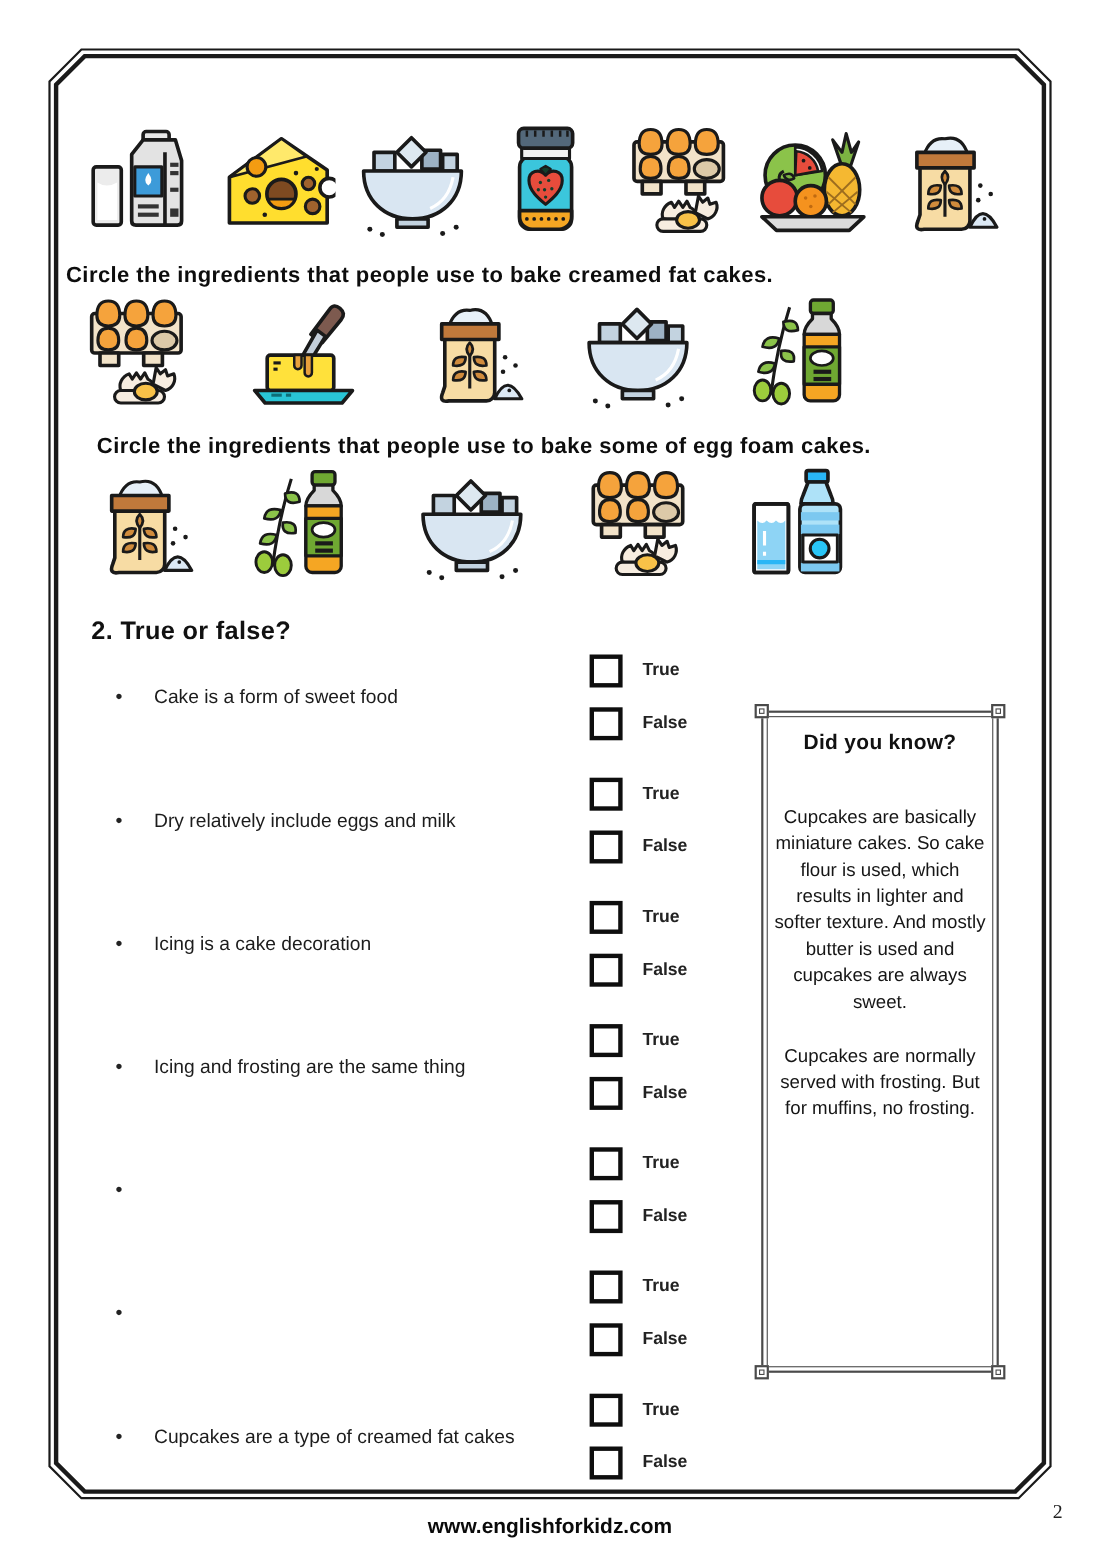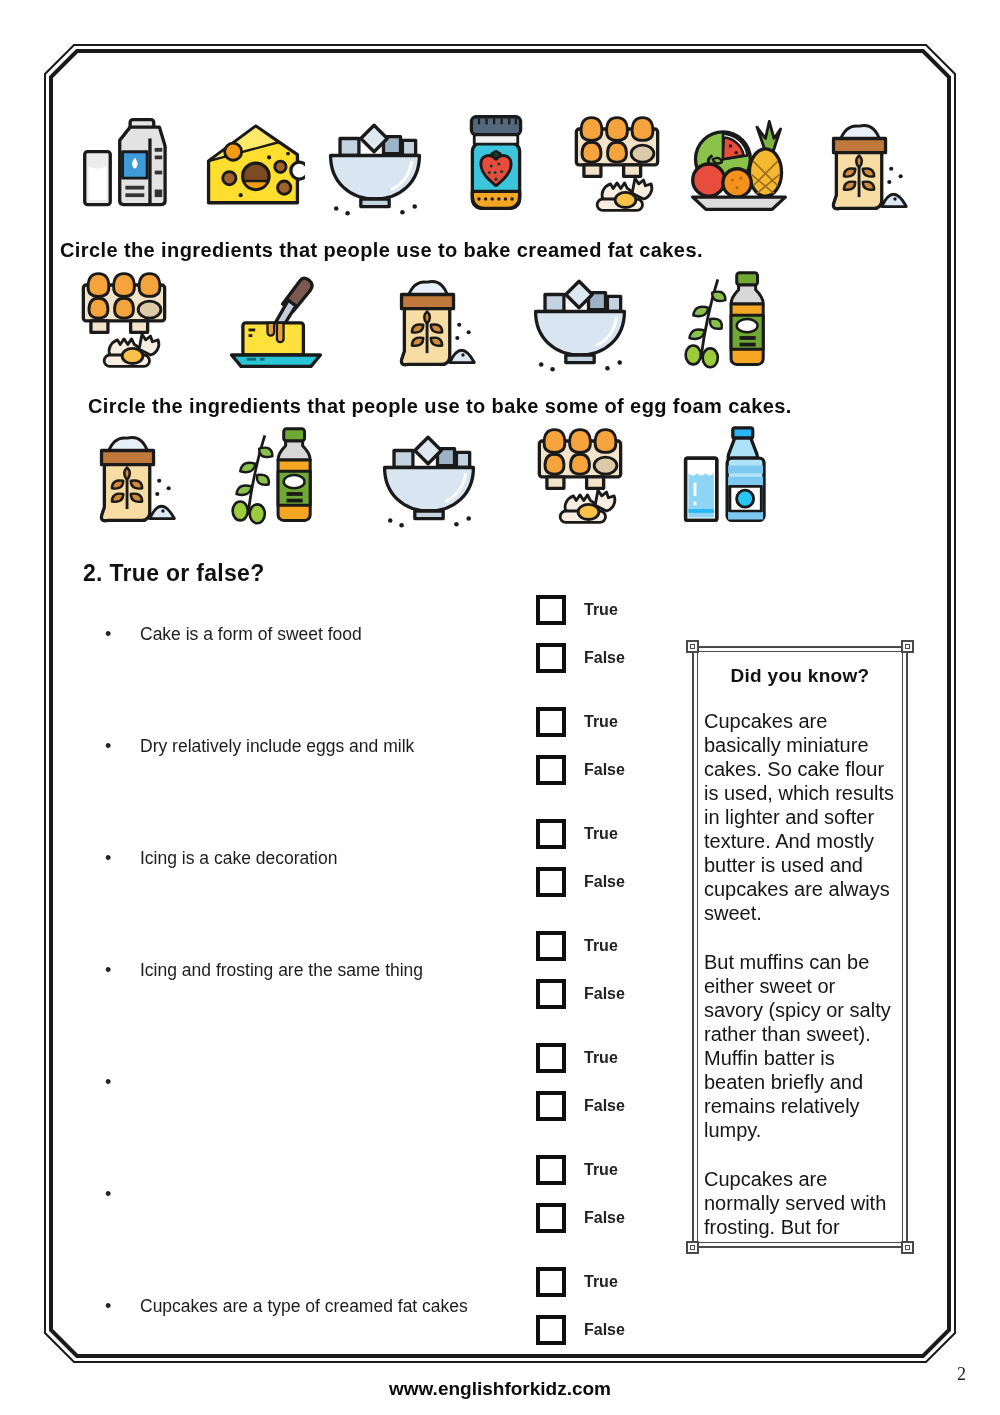--- a/index.html
+++ b/index.html
@@ -32,22 +32,22 @@
   .cb-label{font-size:16px;color:#222;font-weight:bold;}
 
   .dyk{position:absolute;left:692px;top:646px;width:216px;height:602px;border:2px solid #4a4a4a;
         background:#fff;box-sizing:border-box;}
   .dyk-inner{position:absolute;inset:3px;border:1px solid #4a4a4a;pointer-events:none;}
   .dyk-knot{position:absolute;width:13px;height:13px;background:#fff;border:2px solid #4a4a4a;box-sizing:border-box;}
   .dyk-knot::after{content:"";position:absolute;inset:2px;border:1px solid #4a4a4a;}
   .knot-tl{left:-8px;top:-8px;} .knot-tr{right:-8px;top:-8px;}
   .knot-bl{left:-8px;bottom:-8px;} .knot-br{right:-8px;bottom:-8px;}
   .dyk-content{position:absolute;inset:3px;padding:14px 7px 8px;overflow:hidden;box-sizing:border-box;}
-  .dyk-title{text-align:center;font-size:19px;font-weight:bold;margin:0 0 22px;letter-spacing:.3px;}
-  .dyk-content p{margin:0 0 25px;font-size:20px;line-height:24px;color:#151515;}
+  .dyk-title{text-align:center;font-size:19px;font-weight:bold;margin:0 0 44px;letter-spacing:.3px;}
+  .dyk-content p{margin:0 0 25px;font-size:17px;line-height:24px;text-align:center;color:#151515;}
 
   .footer-url{position:absolute;left:0;right:0;top:1378px;text-align:center;
         font-size:19px;font-weight:bold;color:#0a0a0a;}
   .page-num{position:absolute;right:34px;top:1364px;font-family:"Liberation Serif","DejaVu Serif",serif;
         font-size:18px;color:#222;}
 </style>
 </head>
 <body>
 
 <svg class="defs" xmlns="http://www.w3.org/2000/svg">
@@ -469,20 +469,19 @@
 
   <div class="dyk">
     <div class="dyk-inner"></div>
     <div class="dyk-knot knot-tl"></div>
     <div class="dyk-knot knot-tr"></div>
     <div class="dyk-knot knot-bl"></div>
     <div class="dyk-knot knot-br"></div>
     <div class="dyk-content">
       <div class="dyk-title">Did you know?</div>
       <p>Cupcakes are basically miniature cakes. So cake flour is used, which results in lighter and softer texture. And mostly butter is used and cupcakes are always sweet.</p>
-      <p>But muffins can be either sweet or savory (spicy or salty rather than sweet). Muffin batter is beaten briefly and remains relatively lumpy.</p>
       <p>Cupcakes are normally served with frosting. But for muffins, no frosting.</p>
     </div>
   </div>
 
   <div class="footer-url">www.englishforkidz.com</div>
   <div class="page-num">2</div>
 </div>
 
 </body></html>

